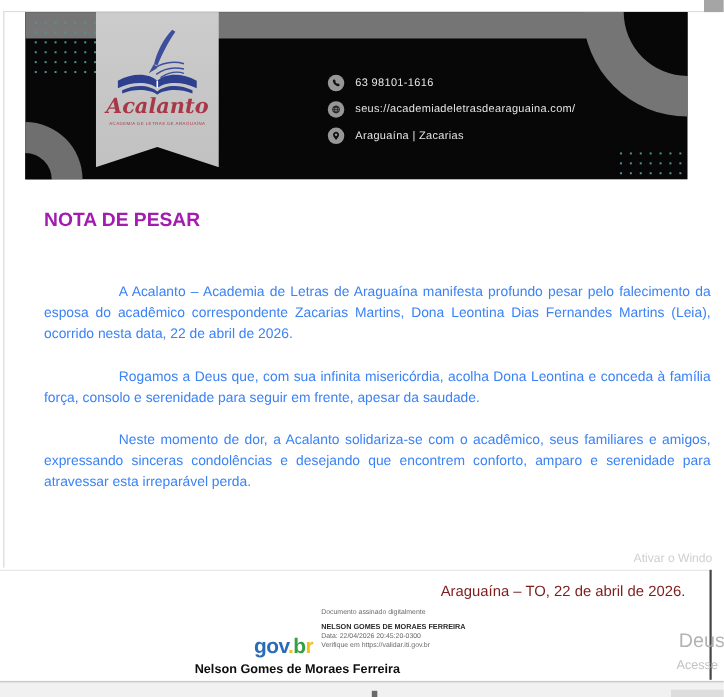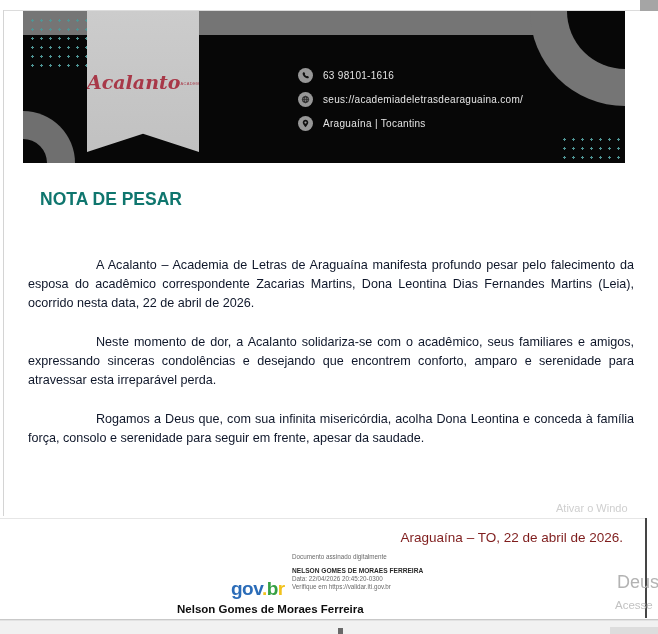--- a/index.html
+++ b/index.html
@@ -20,54 +20,54 @@
   .corner-bl-gray{position:absolute;left:-52px;bottom:-52px;width:104px;height:104px;border-radius:50%;background:#6f6f6f;z-index:2}
   .corner-bl-black{position:absolute;left:-24px;bottom:-24px;width:48px;height:48px;border-radius:50%;background:#070707;z-index:3}
   .dots{position:absolute;z-index:4;background-image:radial-gradient(#4f9595 1px, transparent 1.4px);background-size:9px 9px}
   .dots-tl{left:5px;top:5px;width:63px;height:54px}
   .dots-br{right:2px;bottom:2px;width:63px;height:26px}
 
   
   .ribbon{position:absolute;left:64px;top:0;width:112px;height:141px;z-index:5;
     background:linear-gradient(#cccccc,#c1c1c1);
     clip-path:polygon(0 0,100% 0,100% 100%,50% 87%,0 100%);
-    display:flex;flex-direction:row;align-items:center}
+    display:flex;flex-direction:column;align-items:center}
   .logo-art{margin-top:14px;width:86px;height:62px}
   .acalanto-script{font-family:"DejaVu Serif",serif;font-style:italic;font-weight:bold;
     font-size:19px;color:#a83848;line-height:20px;margin-top:0}
   .acalanto-caption{font-size:4px;color:#a83848;letter-spacing:.4px;margin-top:3px;white-space:nowrap}
 
   
   .contacts{position:absolute;left:275px;top:57px;z-index:6;display:flex;flex-direction:column;gap:9px}
   .contact-row{display:flex;align-items:center;gap:10px;color:#e4e4e4;font-size:10px;letter-spacing:.3px}
   .cicon{width:15px;height:15px;border-radius:50%;background:#979797;flex:0 0 auto;
     display:flex;align-items:center;justify-content:center}
   .cicon svg{width:11px;height:11px;display:block}
 
   
-  .doc-title{position:absolute;left:40px;top:177px;font-size:17.5px;font-weight:bold;color:#0f766e}
-  .bodytext{position:absolute;left:28px;top:256px;width:606px;font-size:12.6px;line-height:19px;
-    color:#0f172a;text-align:justify}
+  .doc-title{position:absolute;left:40px;top:177px;font-size:17.5px;font-weight:bold;color:#a21caf}
+  .bodytext{position:absolute;left:40px;top:256px;width:606px;font-size:12.6px;line-height:19px;
+    color:#3b82f6;text-align:justify}
   .bodytext p{margin:0 0 20px;text-indent:68px}
 
   
   .bottom-box{position:absolute;left:0;top:518px;width:645px;height:101px;background:#fff;
     border-top:1px solid #e6e6e6;z-index:2}
   .page-edge-v{position:absolute;left:645px;top:518px;width:2px;height:100px;background:#454545;z-index:2}
   .date-line{position:absolute;right:35px;top:530px;font-size:13.5px;color:#7f1d1d;z-index:3}
 
   .govbr-logo{position:absolute;left:231px;top:578px;font-size:19px;font-weight:bold;letter-spacing:-.5px;z-index:3}
   .gb-blue{color:#2b6cb8}.gb-yellow{color:#f2c21c}.gb-green{color:#35a043}
   .sig-text{position:absolute;left:292px;top:553px;z-index:3;color:#6a6a6a;font-size:6.3px;line-height:8px}
   .sig-line1{margin-bottom:6px}
   .sig-line2{font-weight:bold;color:#2a2a2a;font-size:6.6px}
   .signer-name{position:absolute;left:177px;top:603px;font-size:11.5px;font-weight:bold;color:#0e0e0e;z-index:3}
 
   
-  .wm-small{position:absolute;left:556px;top:502px;font-size:11px;color:#cfcfcf;white-space:nowrap;z-index:4}
+  .wm-small{position:absolute;left:576px;top:502px;font-size:11px;color:#cfcfcf;white-space:nowrap;z-index:4}
   .wm-big1{position:absolute;left:617px;top:572px;font-size:18px;color:#b3b3b3;white-space:nowrap;z-index:5}
   .wm-big2{position:absolute;left:615px;top:599px;font-size:11.5px;color:#c2c2c2;white-space:nowrap;z-index:5}
 
   
   .bottom-line{position:absolute;left:0;top:619px;width:658px;height:1px;background:#c9c9c9;z-index:6}
   .bottom-strip{position:absolute;left:0;top:620px;width:658px;height:14px;background:#f1f1f1;
     border-top:1px solid #e2e2e2;z-index:6}
   .strip-right{position:absolute;right:0;top:627px;width:48px;height:7px;background:#dddddd;z-index:7}
   .scroll-tick{position:absolute;left:338px;top:628px;width:5px;height:6px;background:#696969;z-index:7}
 </style>
@@ -121,31 +121,31 @@
       </span>
       <span>seus://academiadeletrasdearaguaina.com/</span>
     </div>
     <div class="contact-row">
       <span class="cicon">
         <svg viewBox="0 0 16 16">
           <path d="M8 2.6 C10.2 2.6 12 4.4 12 6.6 C12 9.4 8 13.4 8 13.4 C8 13.4 4 9.4 4 6.6 C4 4.4 5.8 2.6 8 2.6 Z" fill="#101010"></path>
           <circle cx="8" cy="6.6" r="1.6" fill="#979797"></circle>
         </svg>
       </span>
-      <span>Araguaína | Tocantins</span>
+      <span>Araguaína | Zacarias</span>
     </div>
   </div>
 </div>
 
 <h1 class="doc-title">NOTA DE PESAR</h1>
 
 <div class="bodytext">
   <p>A Acalanto – Academia de Letras de Araguaína manifesta profundo pesar pelo falecimento da esposa do acadêmico correspondente Zacarias Martins, Dona Leontina Dias Fernandes Martins (Leia), ocorrido nesta data, 22 de abril de 2026.</p>
+  <p>Rogamos a Deus que, com sua infinita misericórdia, acolha Dona Leontina e conceda à família força, consolo e serenidade para seguir em frente, apesar da saudade.</p>
   <p>Neste momento de dor, a Acalanto solidariza-se com o acadêmico, seus familiares e amigos, expressando sinceras condolências e desejando que encontrem conforto, amparo e serenidade para atravessar esta irreparável perda.</p>
-  <p>Rogamos a Deus que, com sua infinita misericórdia, acolha Dona Leontina e conceda à família força, consolo e serenidade para seguir em frente, apesar da saudade.</p>
 </div>
 
 <div class="wm-small">Ativar o Windo</div>
 
 <div class="bottom-box"></div>
 <div class="page-edge-v"></div>
 
 <div class="date-line">Araguaína – TO, 22 de abril de 2026.</div>
 
 <div class="govbr-logo">

